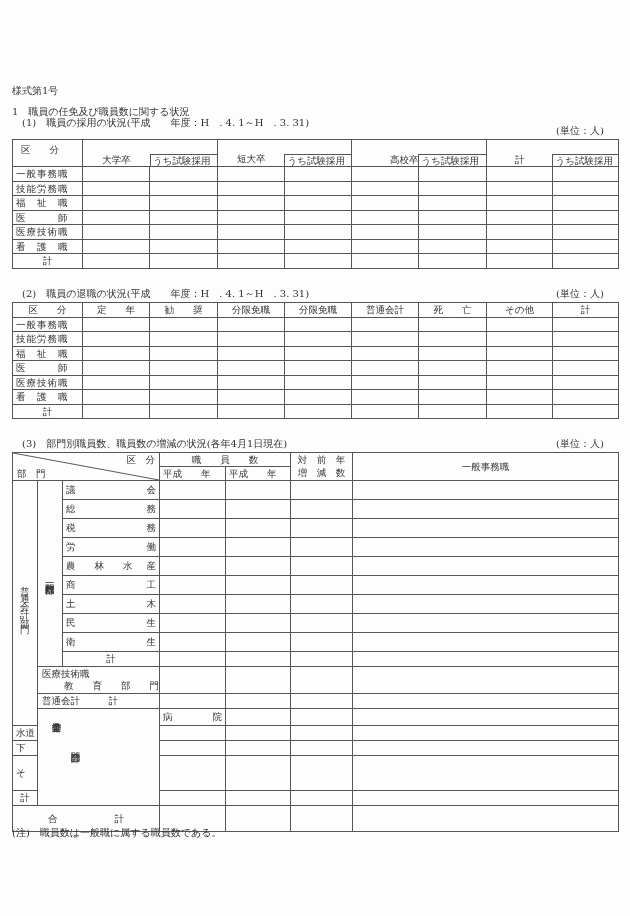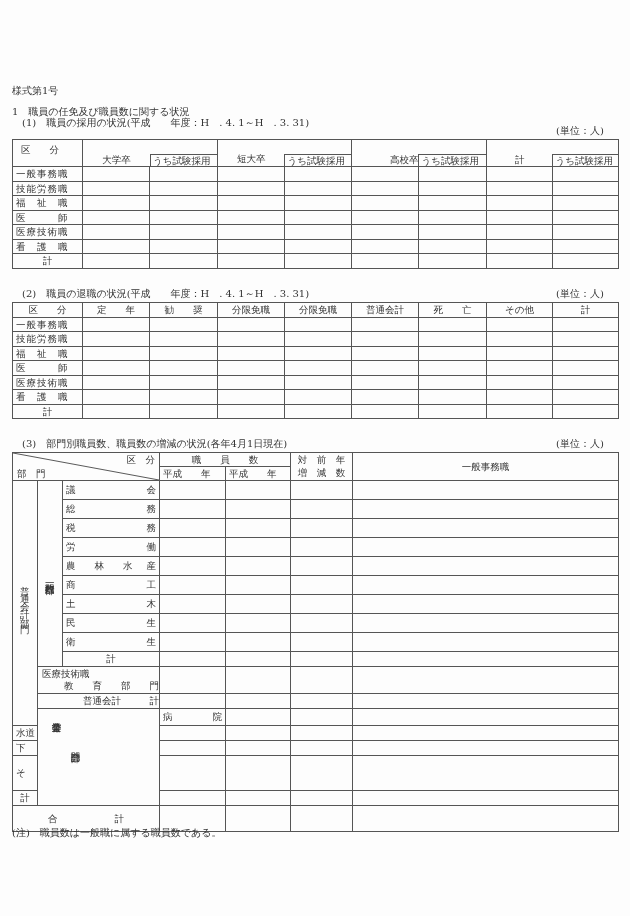--- a/index.html
+++ b/index.html
@@ -417,21 +417,21 @@
     <td colspan="2" style="text-align:left;padding-left:4px;line-height:1.3">
       <div>医療技術職</div>
       <div style="padding-left:22px">教　　育　　部　　門</div>
     </td>
     <td></td>
         <td></td>
         <td></td>
         <td></td>
   </tr>
   <tr style="height:15px">
-    <td colspan="2" style="text-align:right;padding-left:4px;">普通会計　　　計</td>
+    <td colspan="2" style="text-align:left;padding-left:4px;">普通会計　　　計</td>
     <td></td>
         <td></td>
         <td></td>
         <td></td>
   </tr>
 
   <tr style="height:17px">
     <td colspan="2" rowspan="5" style="position:relative;vertical-align:top;">
       <span class="vert abs" style="left:14px;top:6px;letter-spacing:0">公営企業等</span>
       <span class="vert abs" style="left:33px;top:36px;letter-spacing:0">会計部門</span>

